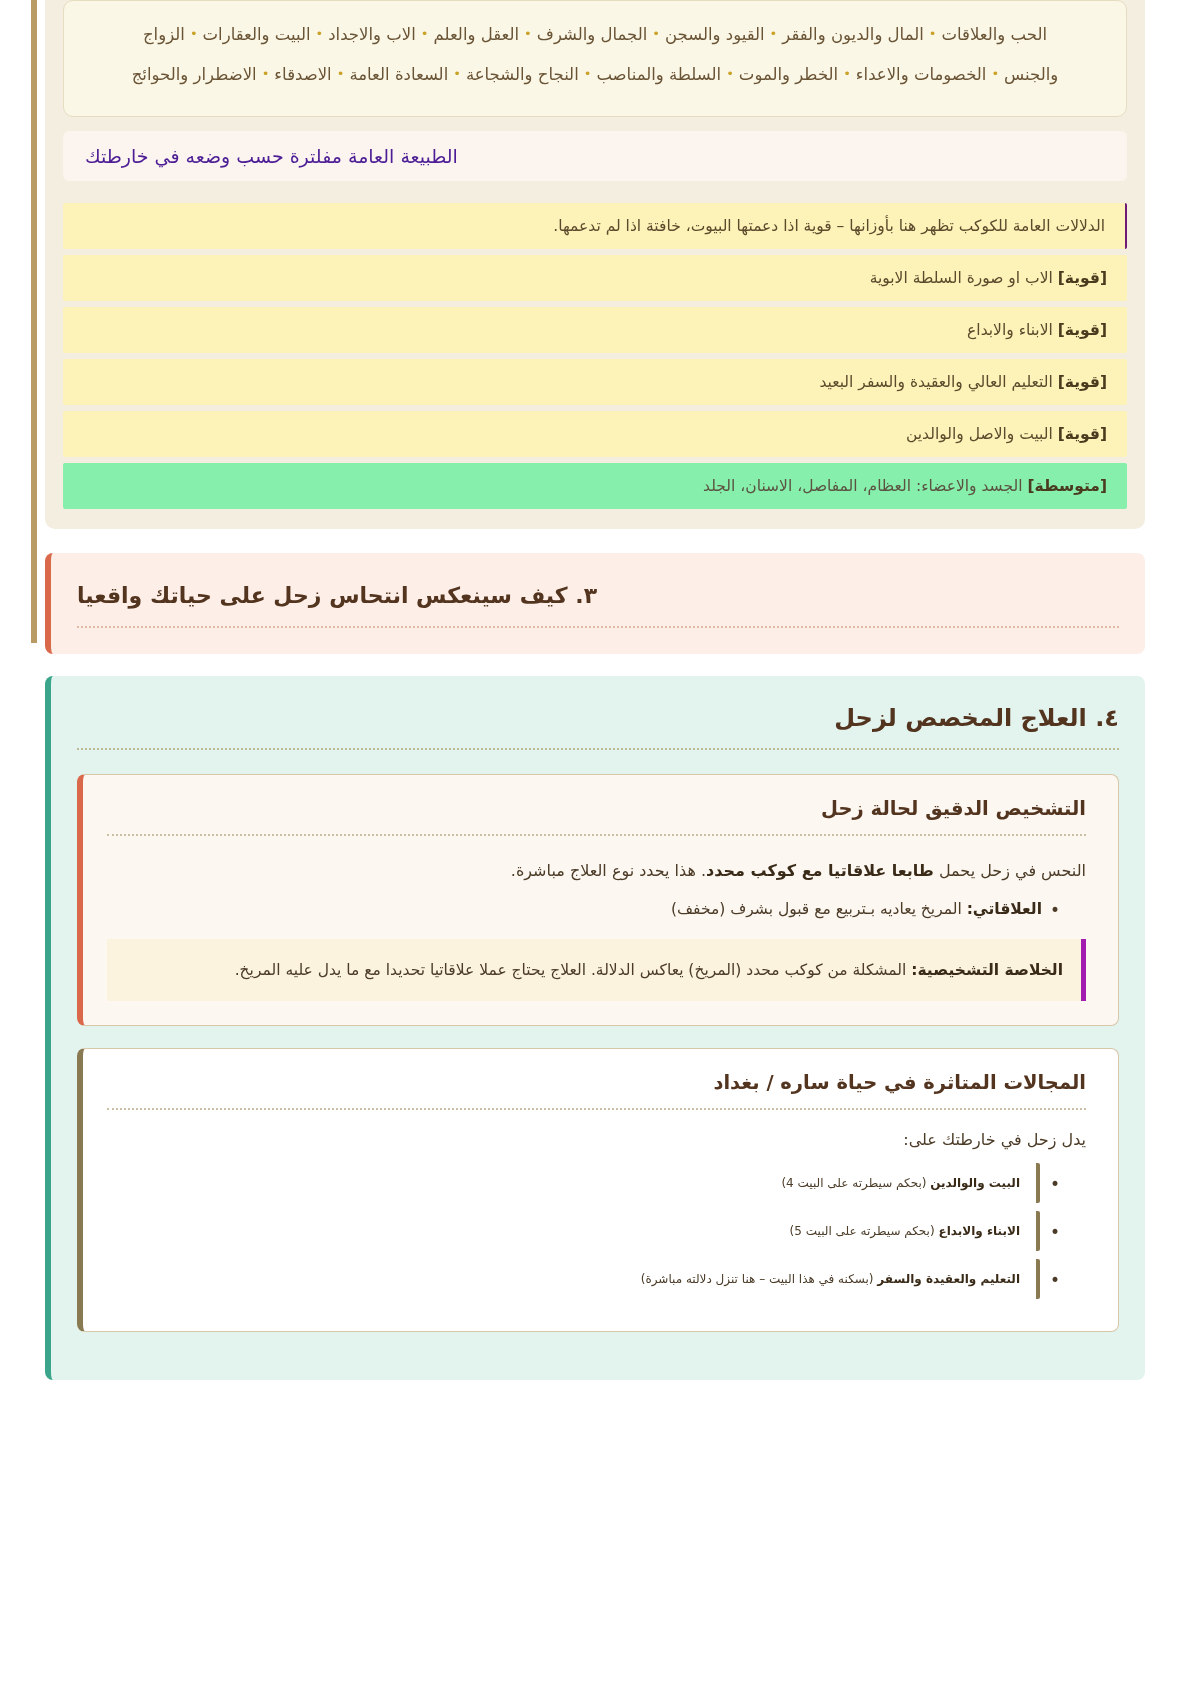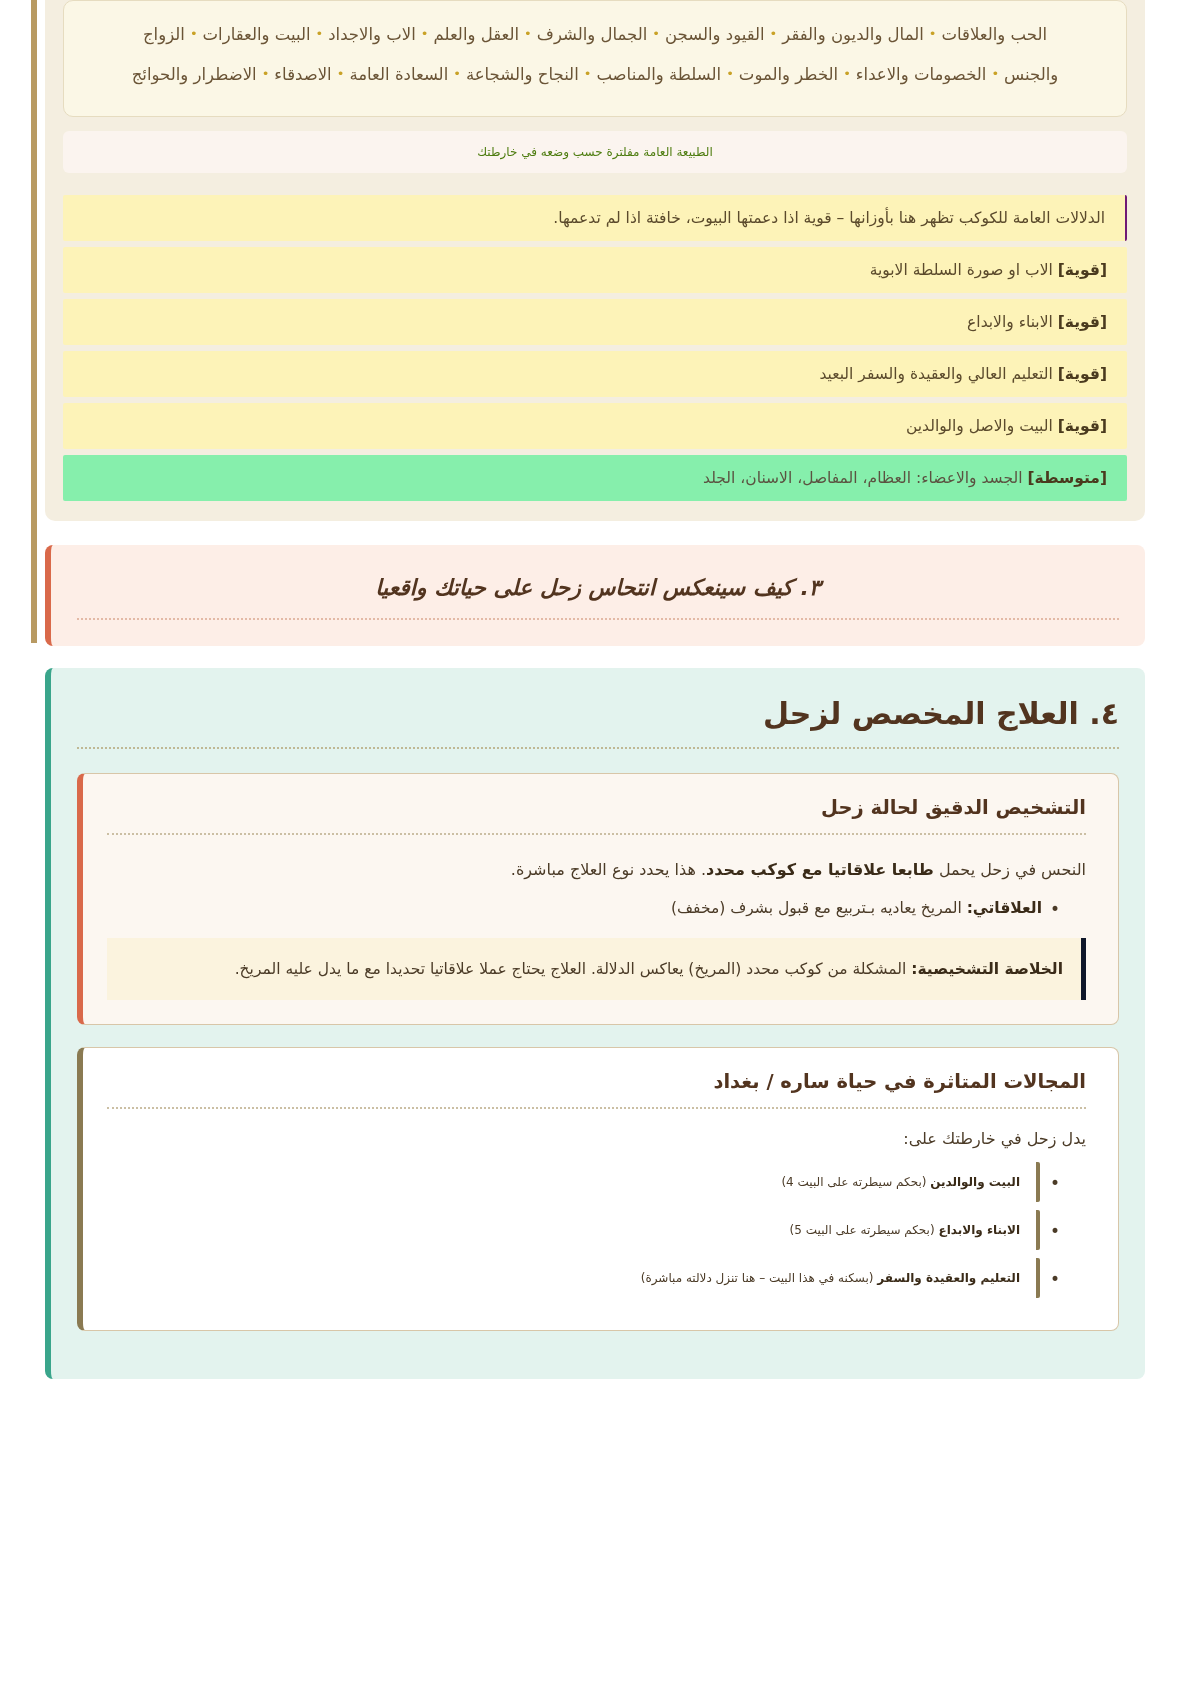--- a/index.html
+++ b/index.html
@@ -47,23 +47,23 @@
     text-align: center;
     direction: rtl;
   }
   .kw-sep { color: #c9a227; padding: 0 5px; font-size: 13px; vertical-align: 2px;}
 
   .subtle-header {
     margin: 14px 18px 0 18px;
     background: #fbf4ef;
     border-radius: 6px;
     padding: 14px 22px;
-    color: #4d7c0f;
-    font-size: 12px;
-    text-align: center;
+    color: #4c1d95;
+    font-size: 19px;
+    text-align: left;
     direction: rtl;
   }
 
   .dign-wrap { margin: 22px 18px 0 18px; }
 
   .dign-row {
     background: #fdf3b8;
     padding: 14px 20px;
     margin-bottom: 6px;
     color: #5b4a2c;
@@ -90,42 +90,41 @@
     border-radius: 8px;
     border-left: 6px solid #d9694a;
     padding: 30px 26px 26px 26px;
     position: relative;
   }
   .sec-rose h2 {
     margin: 0;
     font-size: 22px;
     font-weight: bold;
     color: #52341f;
-    text-align: center;
+    text-align: left;
     direction: rtl;
     letter-spacing: 0;
-    font-style: italic;
   }
   .dotted-rule {
     margin-top: 18px;
     border-top: 2px dotted #e3b9a6;
     height: 0;
   }
 
   
   .sec-mint {
     margin: 22px 45px 0 45px;
     background: #e3f3ee;
     border-radius: 8px;
     border-left: 6px solid #3aa58b;
     padding: 28px 26px 26px 26px;
   }
   .sec-mint h2 {
     margin: 0;
-    font-size: 30px;
+    font-size: 24px;
     font-weight: bold;
     color: #52341f;
     text-align: right;
     direction: rtl;
   }
   .dotted-rule-mint {
     margin-top: 16px;
     margin-bottom: 24px;
     border-top: 2px dotted #bfb894;
     height: 0;
@@ -188,21 +187,21 @@
     position: absolute;
     right: 0;
     top: -1px;
     color: #4b3b27;
     font-size: 17px;
   }
   ul.dotlist > li b { font-weight: bold; color: #3a2b18; }
 
   .callout {
     background: #fbf3de;
-    border-right: 5px solid #0f172a;
+    border-right: 5px solid #a21caf;
     padding: 16px 18px;
     color: #4b3b27;
     font-size: 15.5px;
     line-height: 1.95;
     text-align: right;
     direction: rtl;
     margin-top: 14px;
   }
   .callout b { font-weight: bold; color: #3a2b18; }
 

